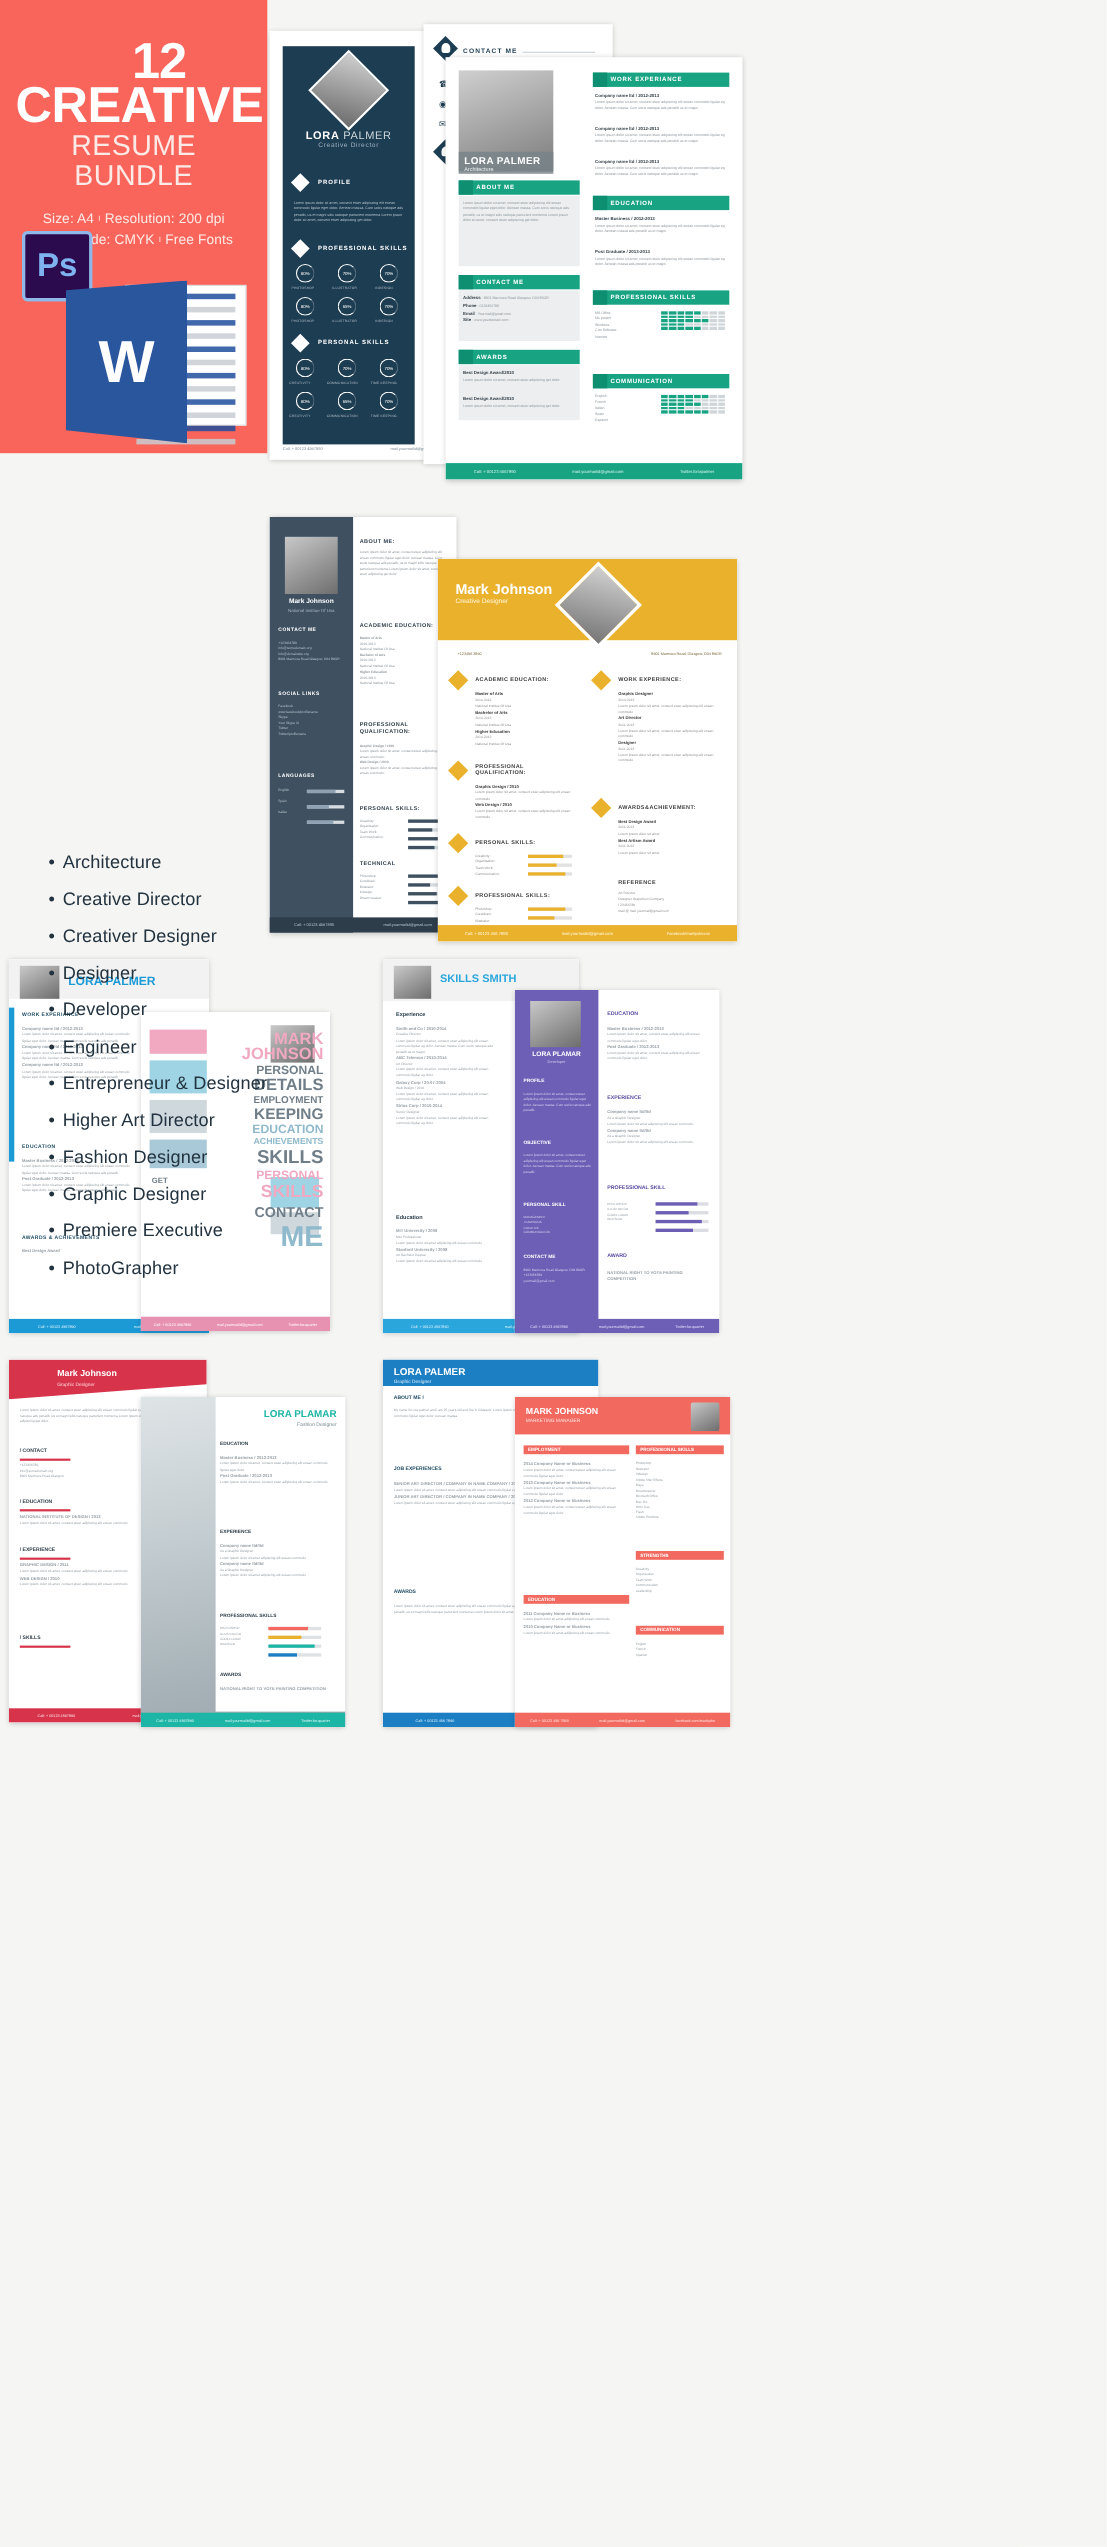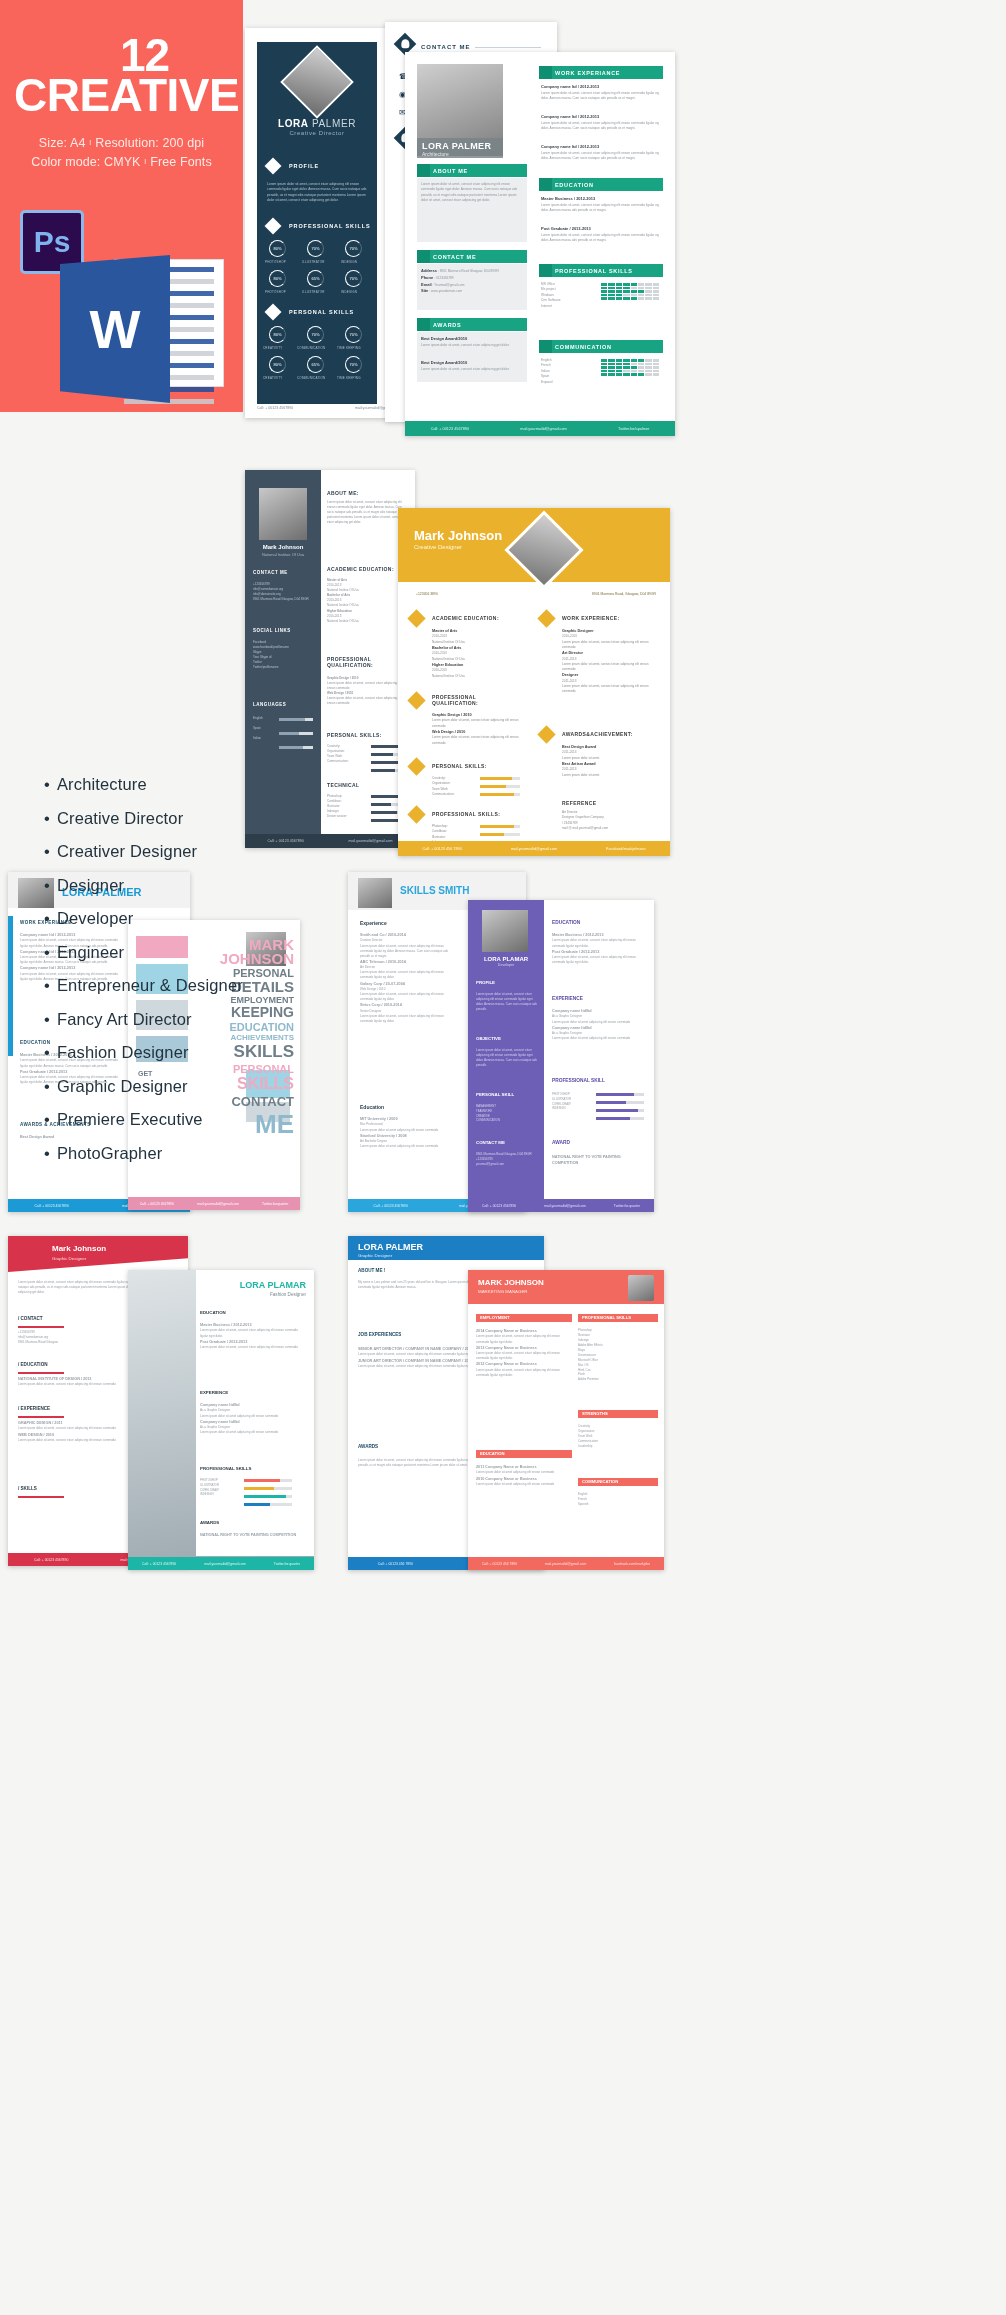--- a/index.html
+++ b/index.html
@@ -231,20 +231,21 @@
 </style>
 </head>
 <body>
 
 <div class="page">
 
   <div class="hero-red">
     <div class="hero-inner">
       <div class="hero-12">12</div>
       <div class="hero-creative">CREATIVE</div>
+      <div class="hero-sub">RESUME BUNDLE</div>
       <div class="hero-meta">
         <span>Size:  A4</span>
         <span class="sep">ı</span>
         <span>Resolution: 200 dpi</span><br>
         <span>Color mode: CMYK</span>
         <span class="sep">ı</span>
         <span>Free Fonts</span>
       </div>
     </div>
     <div class="ps-badge">Ps</div>
@@ -268,21 +269,21 @@
   </div>
 
   <ul class="bullets">
     <li>Architecture</li>
     <li>Creative Director</li>
     <li>Creativer Designer</li>
     <li>Designer</li>
     <li>Developer</li>
     <li>Engineer</li>
     <li>Entrepreneur &amp; Designer</li>
-    <li>Fancy Art Director</li>
+    <li>Higher Art Director</li>
     <li>Fashion Designer</li>
     <li>Graphic Designer</li>
     <li>Premiere Executive</li>
     <li>PhotoGrapher</li>
   </ul>
 
   <div class="card r1">
     <div class="nav">
       <div class="diamond"></div>
       <div class="nm">

